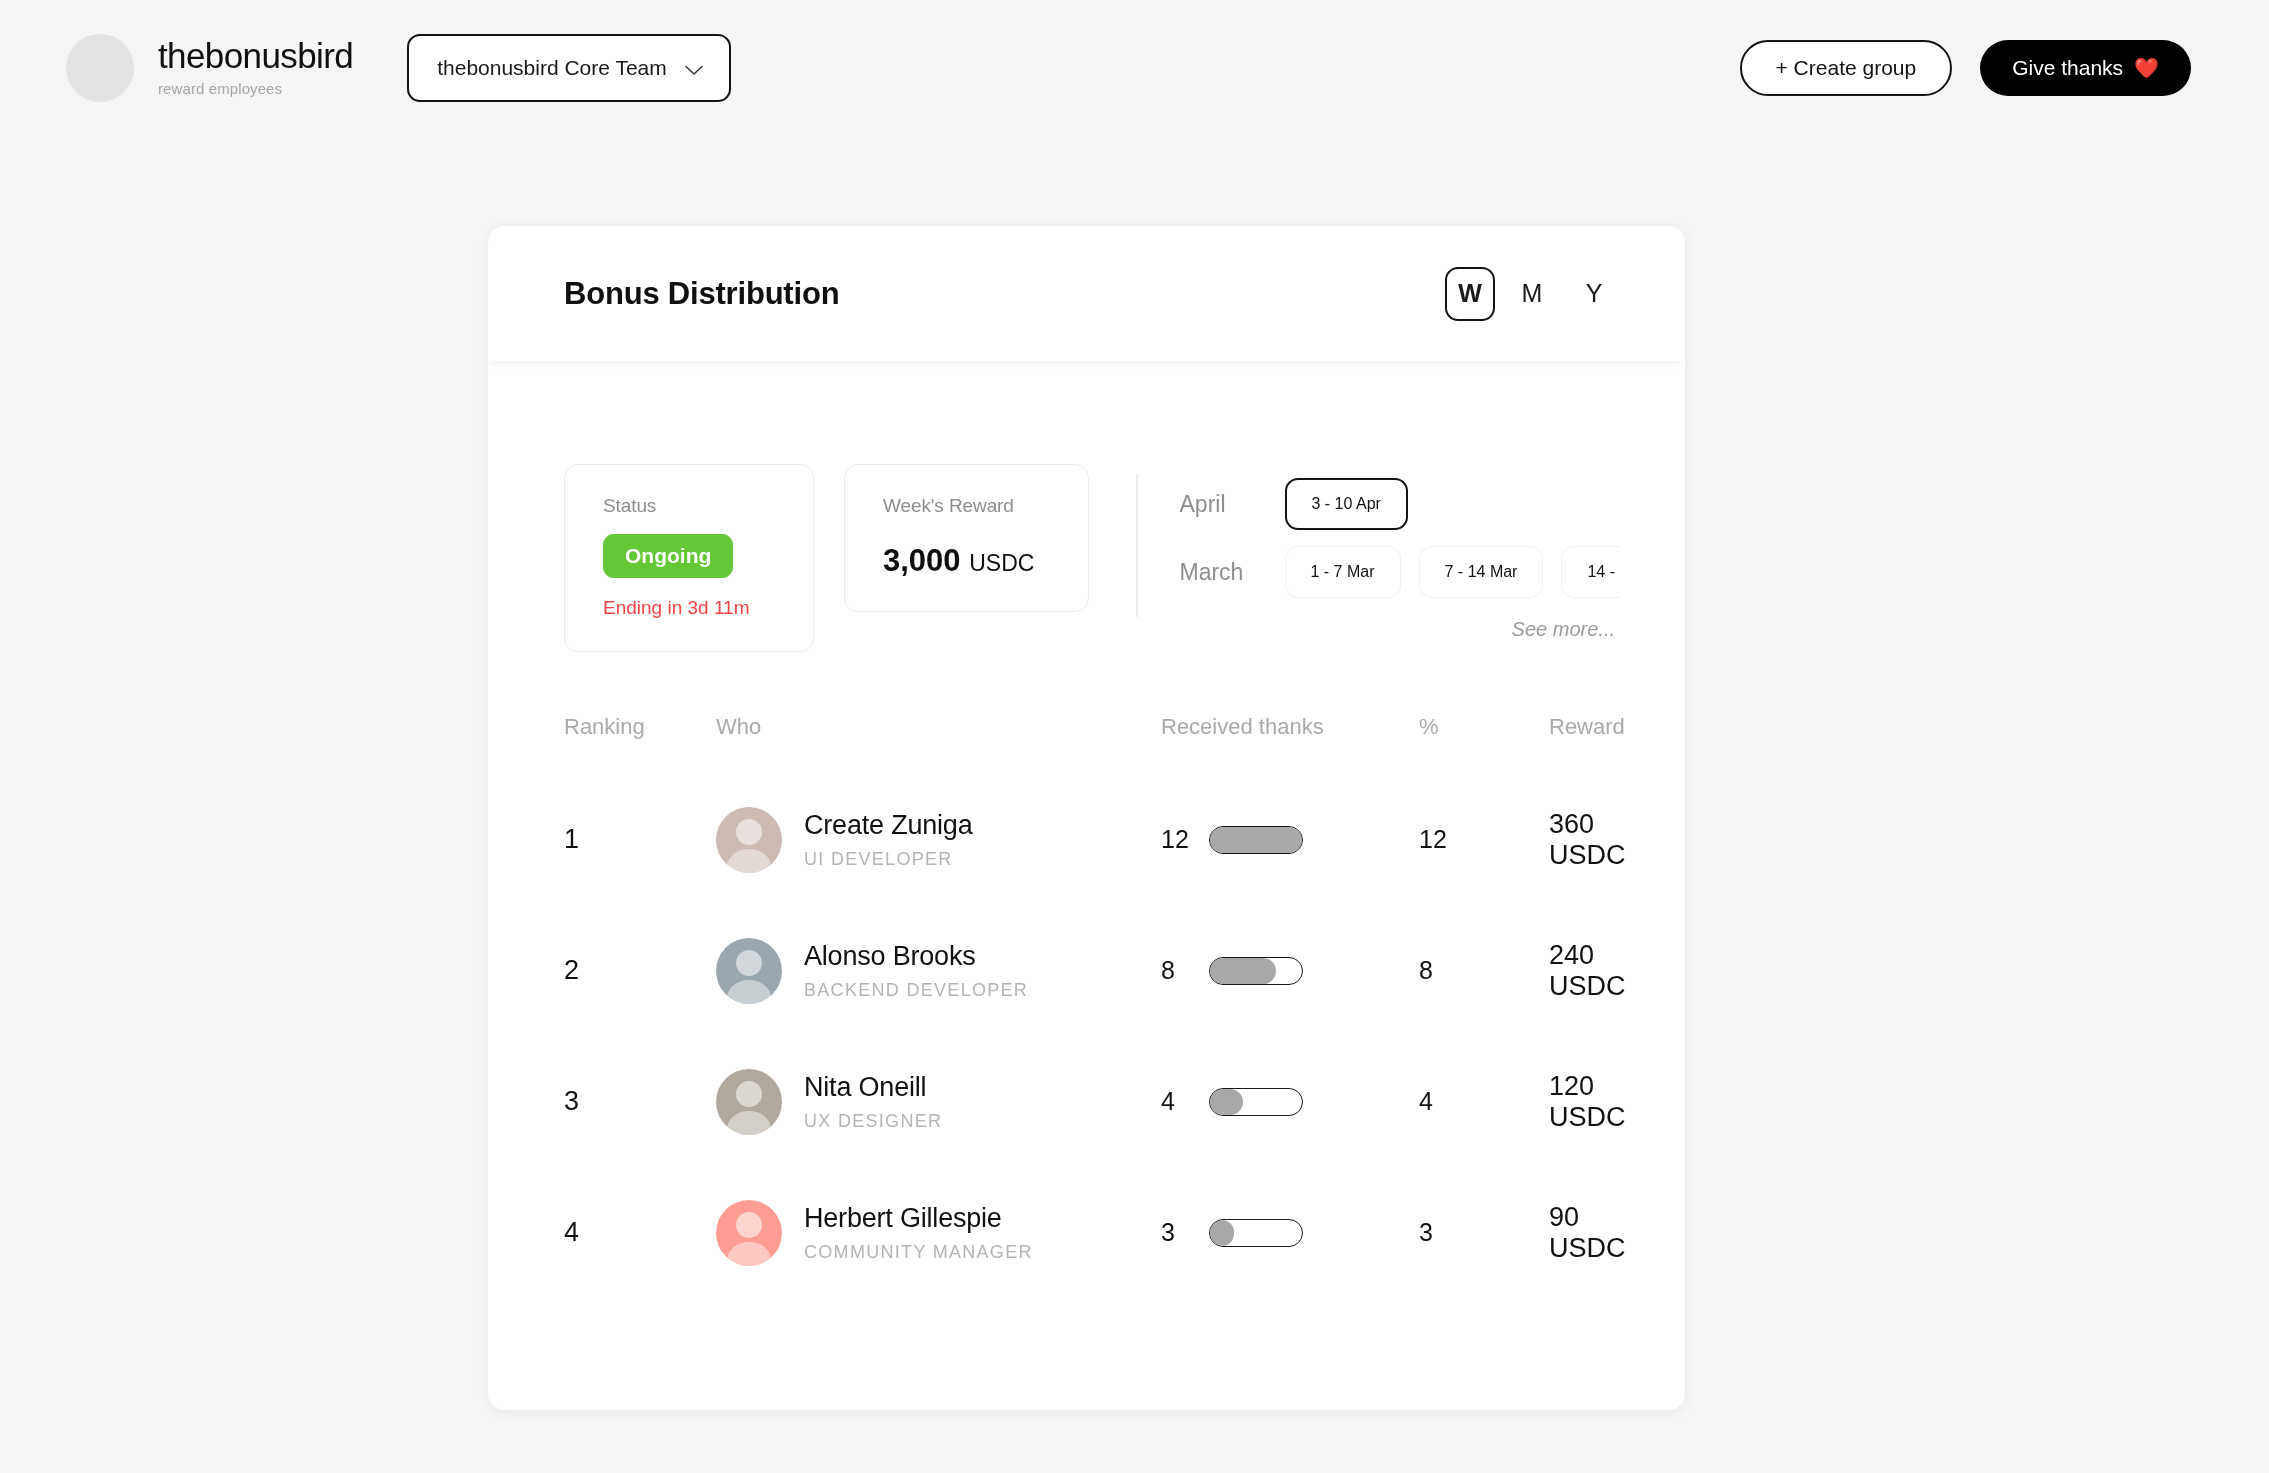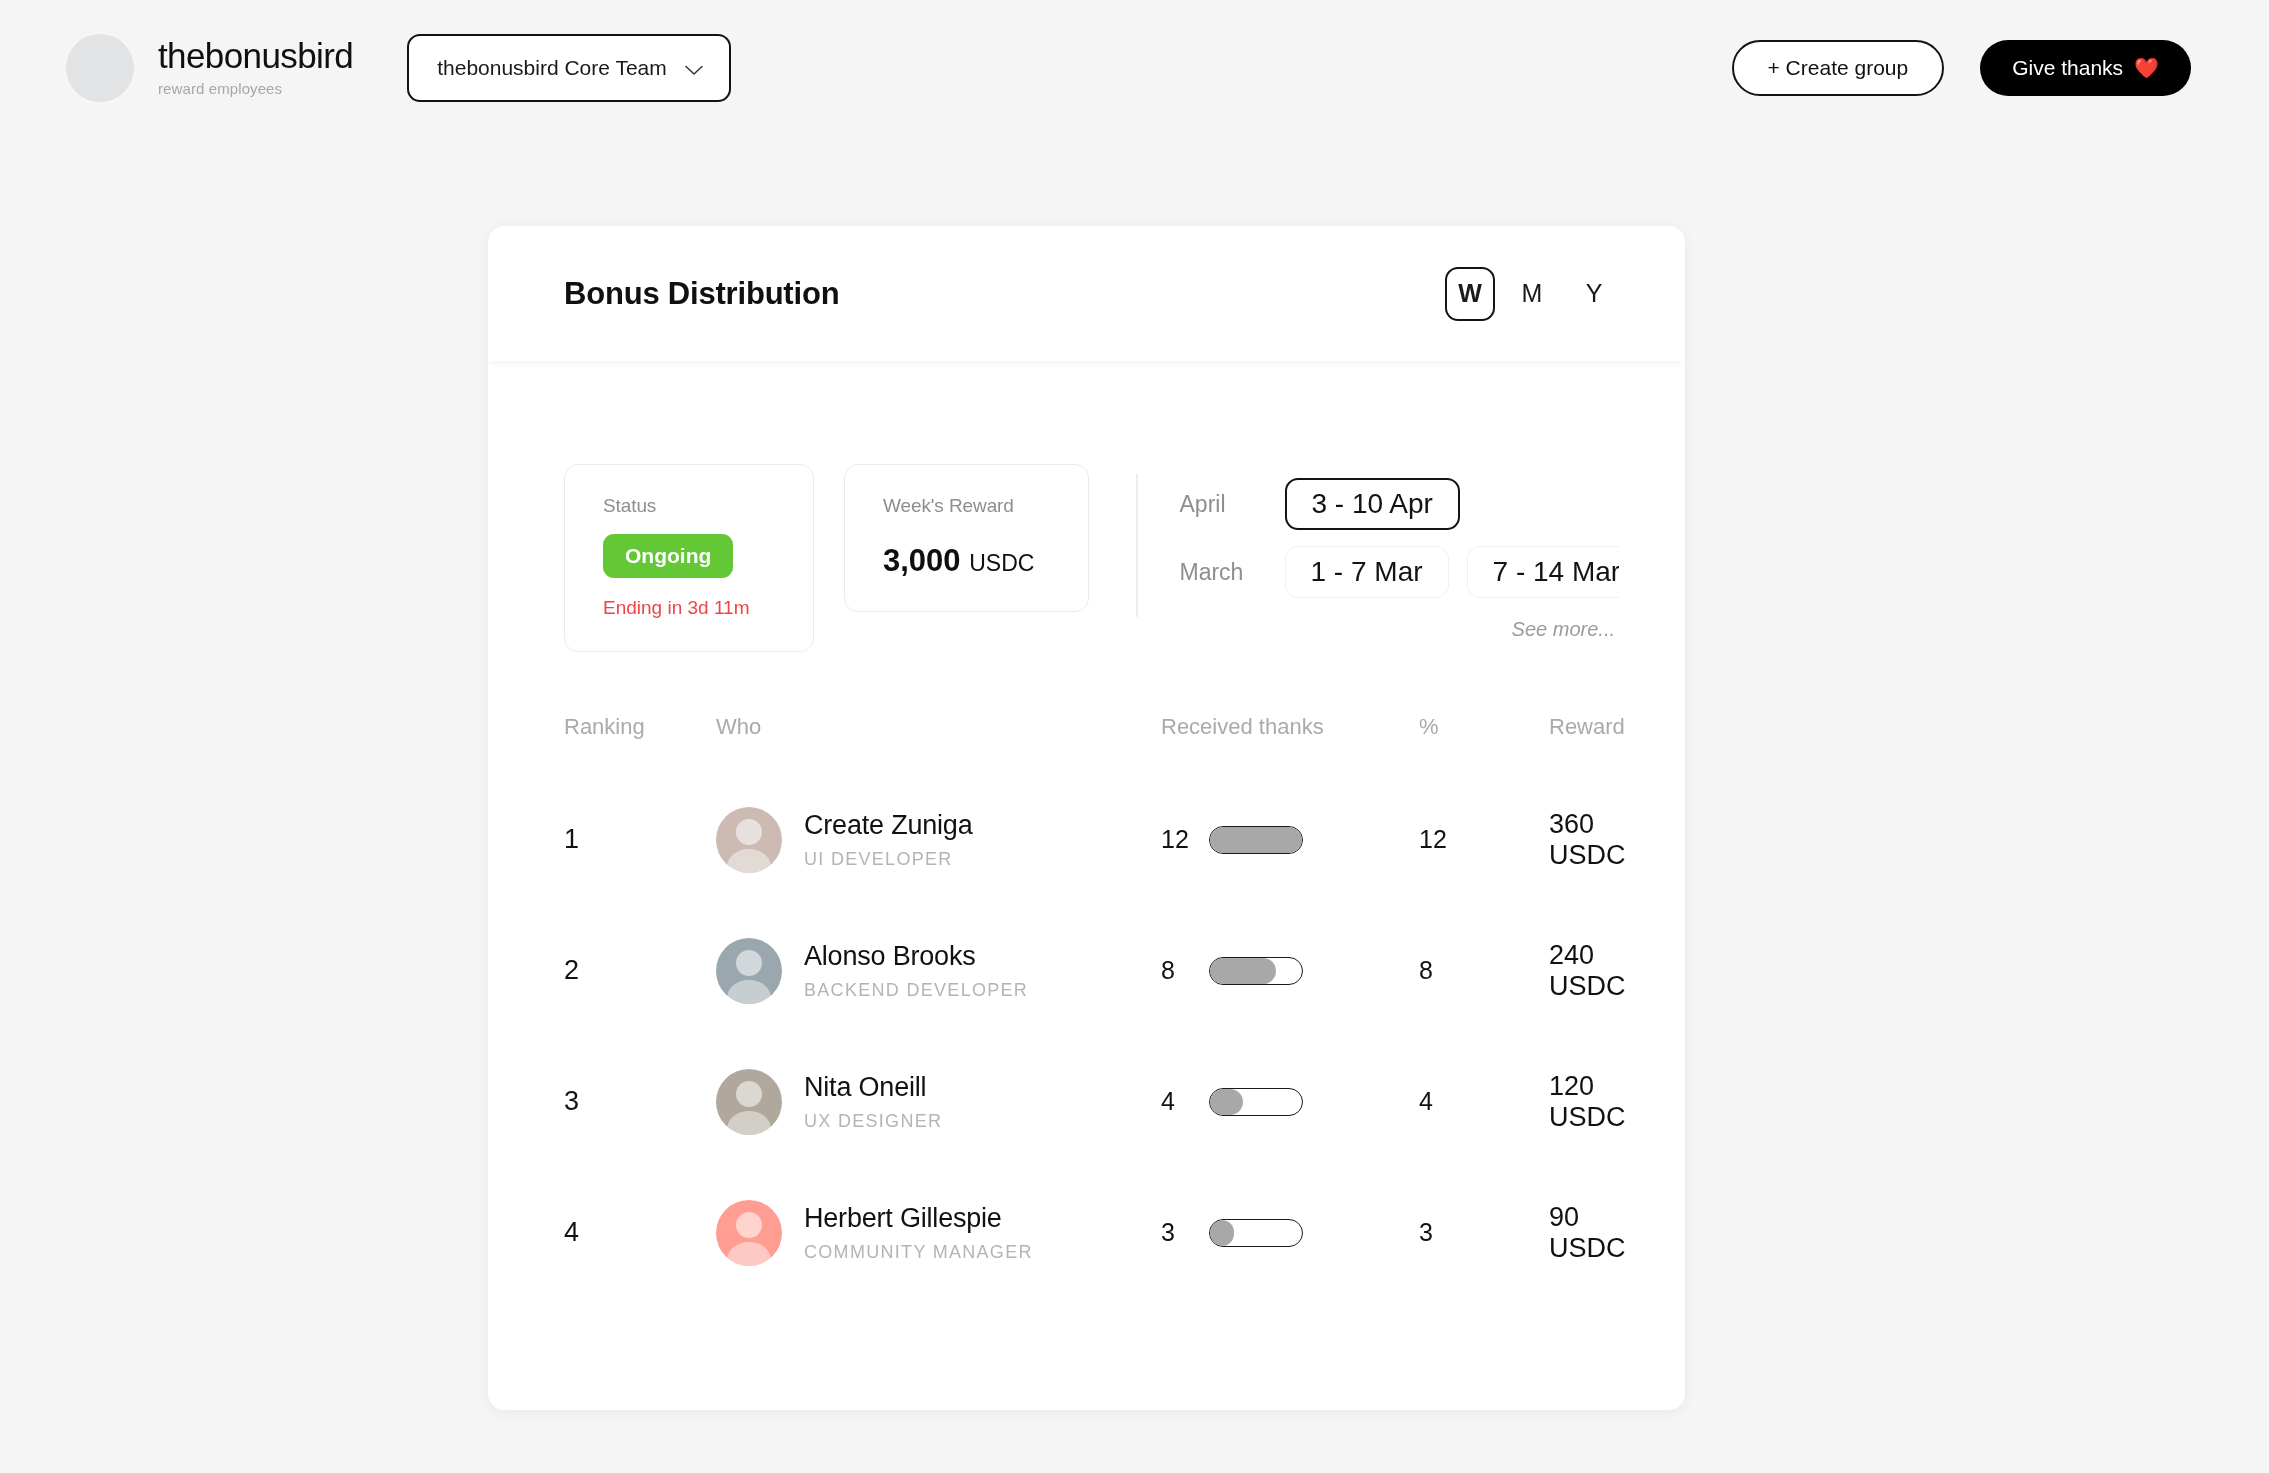--- a/index.html
+++ b/index.html
@@ -60,21 +60,21 @@
   }
   .team-select-label {
     font-size: 21px;
     color: #1a1a1a;
   }
   .chev { width: 18px; height: 11px; flex: none; }
   .topbar-actions {
     margin-left: auto;
     margin-right: 78px;
     display: flex;
-    gap: 36px;
+    gap: 28px;
   }
   .btn-create {
     height: 56px;
     padding: 0 34px;
     border: 2px solid #131313;
     border-radius: 28px;
     background: #ffffff;
     font-size: 21px;
     color: #121212;
     font-family: inherit;
@@ -232,21 +232,21 @@
   }
   .chip {
     height: 52px;
     padding: 0 25px;
     display: flex;
     align-items: center;
     justify-content: center;
     border-radius: 13px;
     border: 1.5px solid #f0f0f0;
     background: #ffffff;
-    font-size: 28px;
+    font-size: 16px;
     color: #131313;
     white-space: nowrap;
     flex: none;
     cursor: pointer;
   }
   .chip.selected {
     border: 2px solid #141414;
   }
   .see-more {
     text-align: right;

